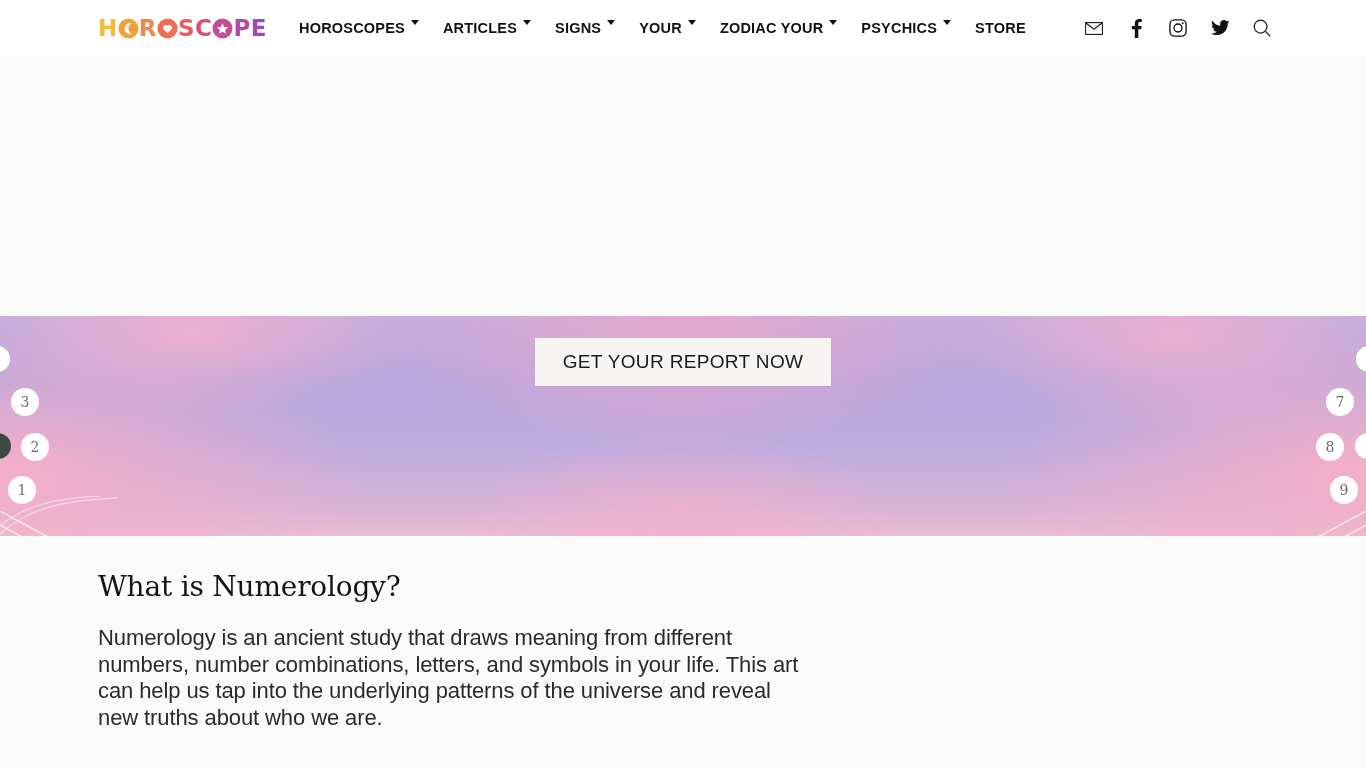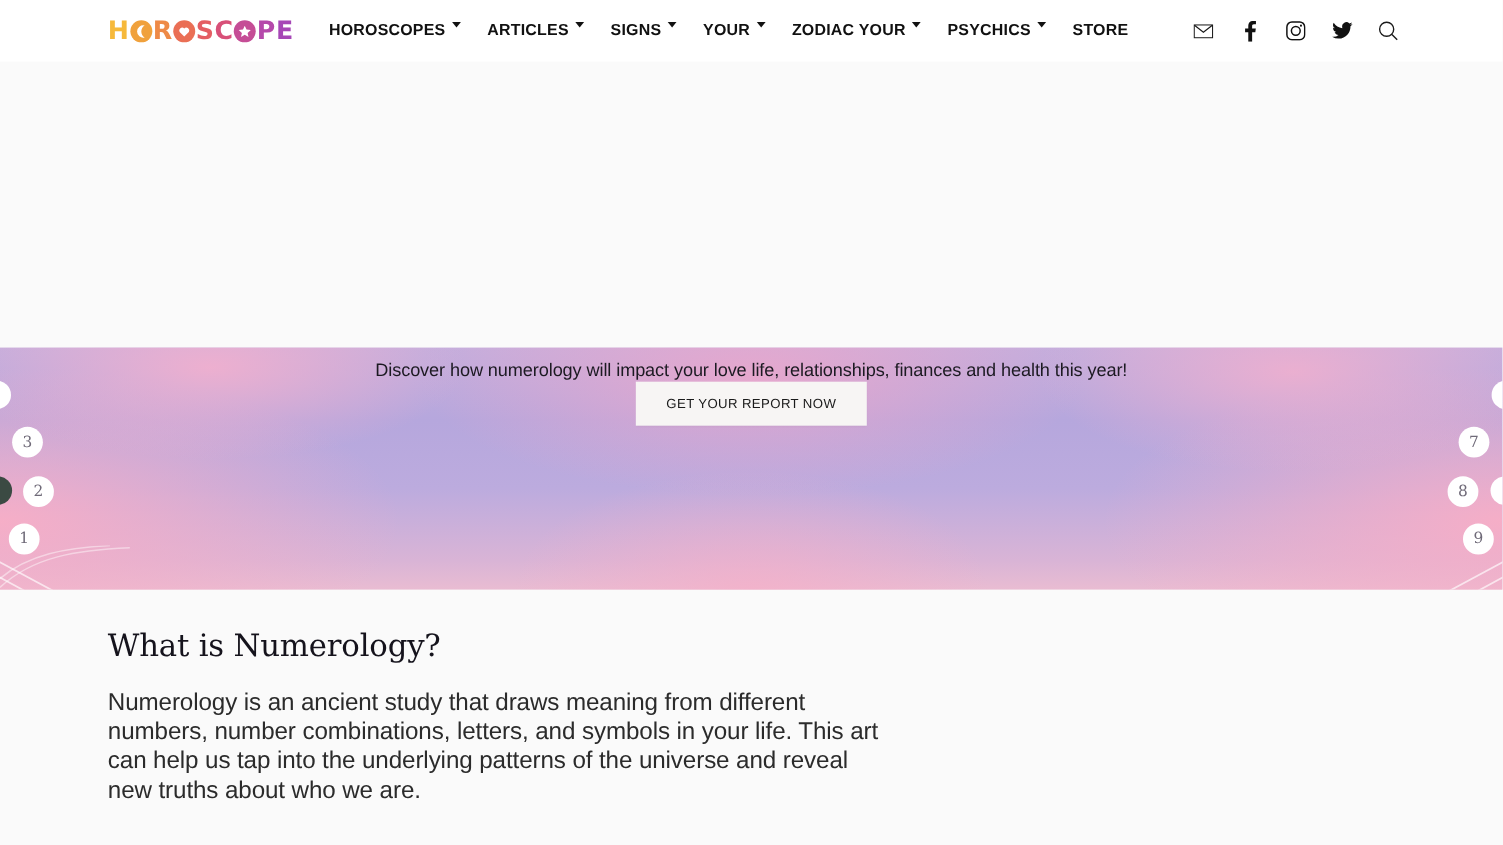--- a/index.html
+++ b/index.html
@@ -131,25 +131,26 @@
     text-align: center;
   }
   .hero-sub {
     margin-top: 12px;
     font-size: 16.5px;
     color: #1c1a22;
     text-align: center;
     letter-spacing: -0.1px;
   }
   .hero-cta {
+    margin-top: 22px;
     background: #f7f5f4;
     color: #1a1a1a;
     border: none;
     padding: 13px 28px;
-    font-size: 12px;
+    font-size: 19px;
     letter-spacing: 0.35px;
     font-family: "Liberation Sans", sans-serif;
     cursor: pointer;
     box-shadow: 0 1px 2px rgba(0,0,0,0.06);
   }
 
   
   .bubble {
     position: absolute;
     border-radius: 50%;
@@ -336,21 +337,20 @@
   </div>
   <div class="bubble" style="width:28px;height:28px;right:22px;top:117px;">
     <span>8</span>
   </div>
   <div class="bubble dark" style="width:26px;height:26px;right:-15px;top:117px;background:#ffffff;"></div>
   <div class="bubble" style="width:28px;height:28px;right:8px;top:160px;">
     <span>9</span>
   </div>
 
   <div class="hero-inner">
-    <p class="hero-sub">Discover how numerology will impact your love life, relationships, finances and health this year!</p>
     <button class="hero-cta">GET YOUR REPORT NOW</button>
   </div>
 </section>
 
 <main class="article">
   <div class="article-inner">
     <h2 class="h2">What is Numerology?</h2>
     <p class="para">Numerology is an ancient study that draws meaning from different numbers, number combinations, letters, and symbols in your life. This art can help us tap into the underlying patterns of the universe and reveal new truths about who we are.</p>
     <h2 class="h2 second">What's a Life-Path Number?</h2>
   </div>

